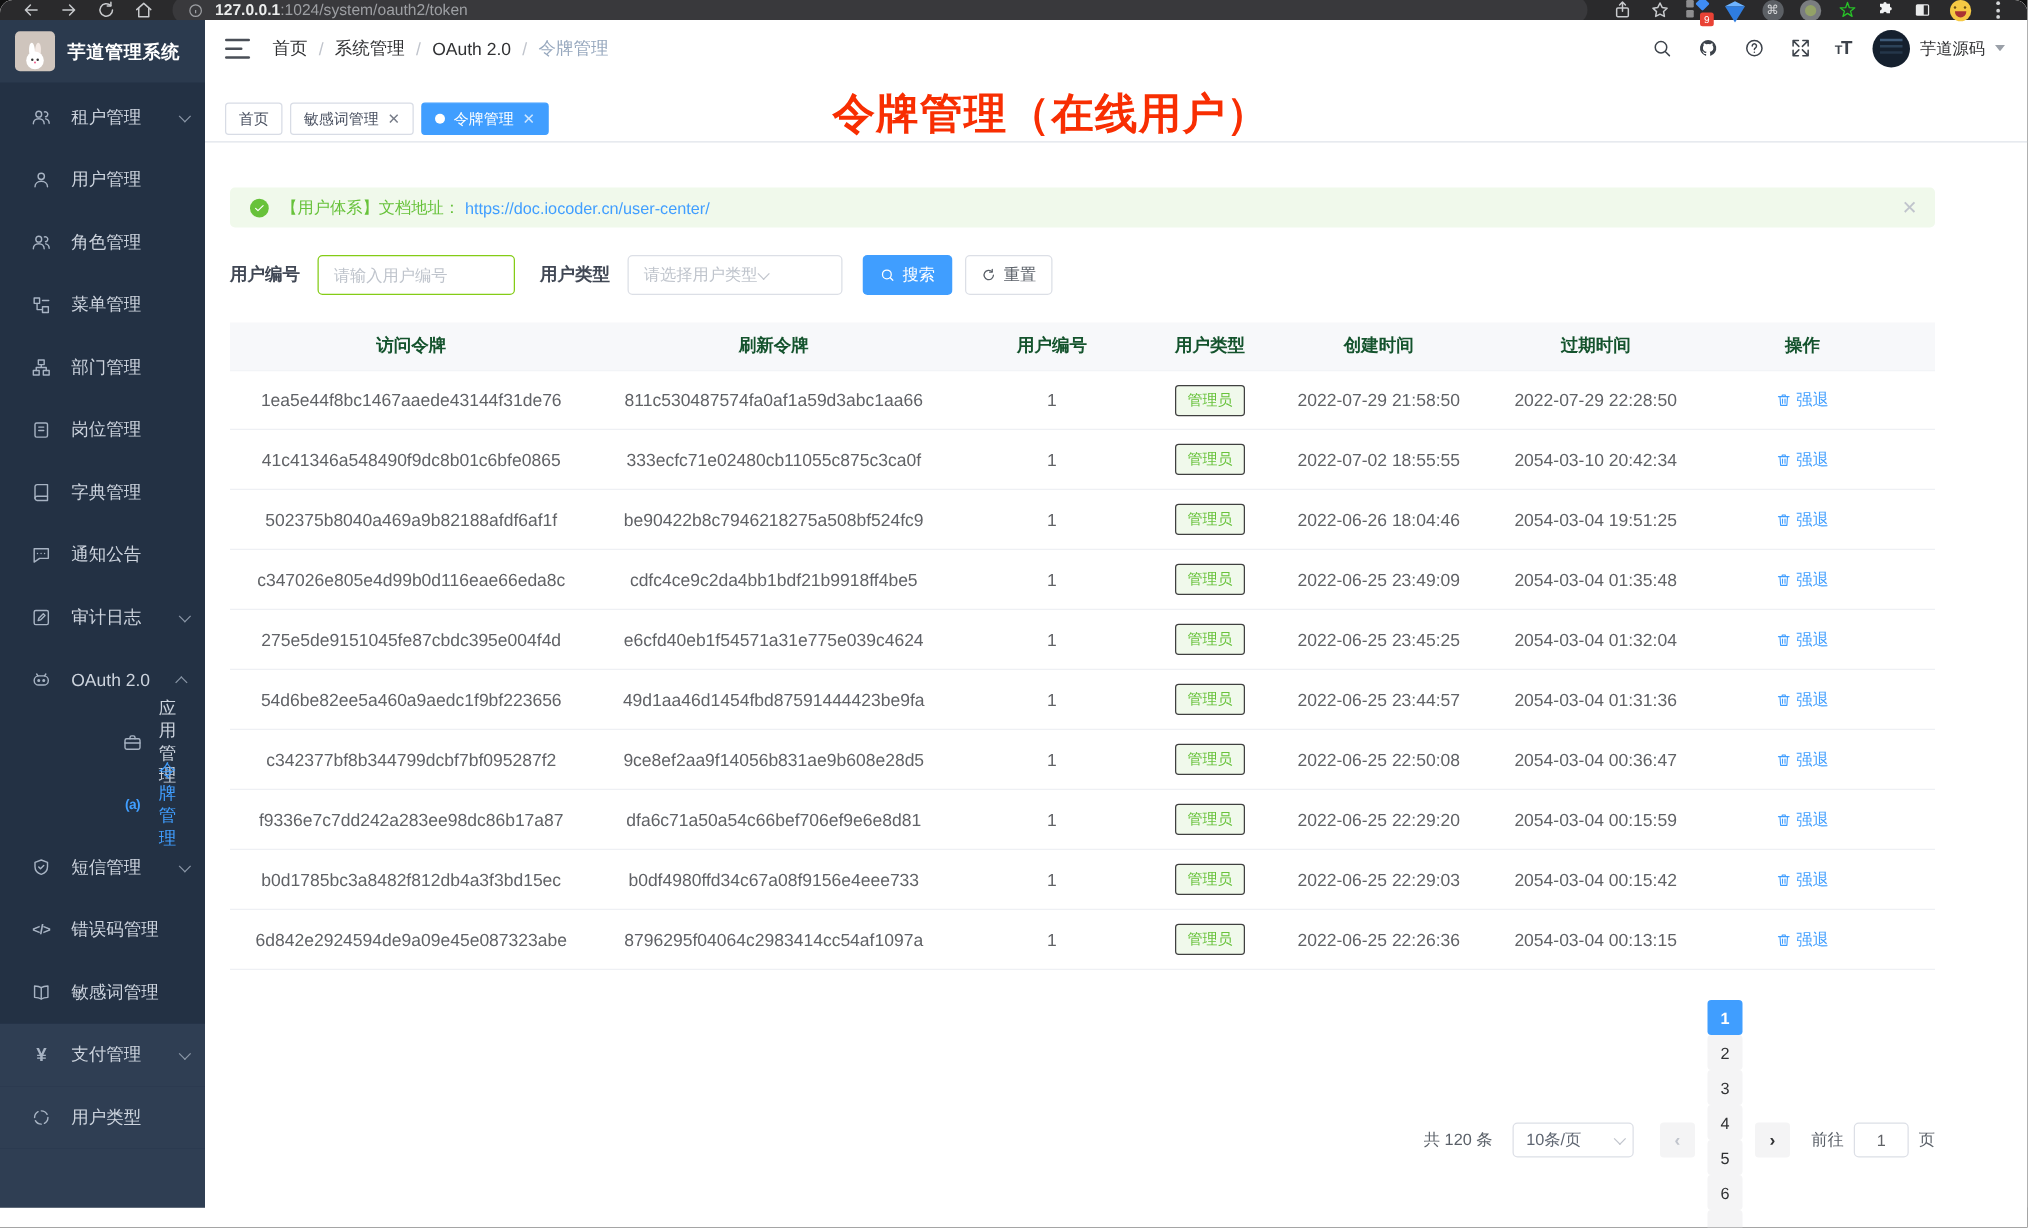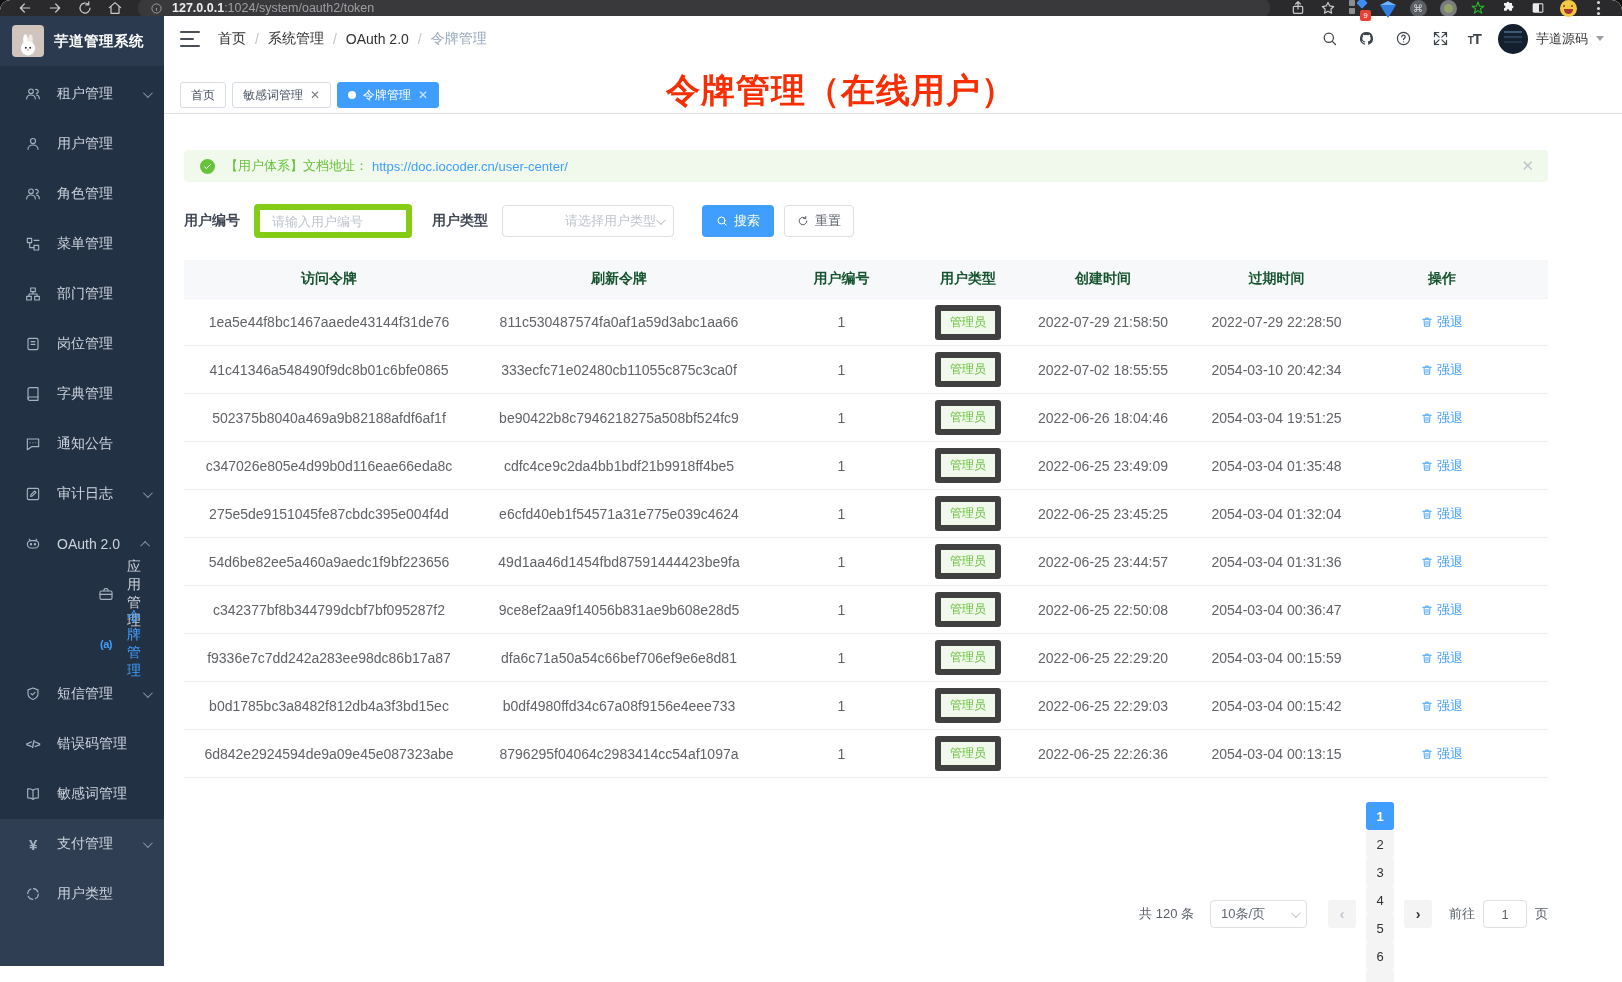--- a/index.html
+++ b/index.html
@@ -91,39 +91,39 @@
 
   .banner { height:32px; background:#f0f9eb; border-radius:4px; display:flex; align-items:center; padding:0 16px; position:relative; }
   .banner-check { width:15px; height:15px; border-radius:50%; background:#67c23a; display:flex; align-items:center; justify-content:center; margin-right:10px; flex:0 0 auto; }
   .banner-check svg { width:9px; height:9px; stroke:#fff; stroke-width:2.5; fill:none; stroke-linecap:round; stroke-linejoin:round; }
   .banner-text { font-size:13px; color:#67c23a; }
   .banner-link { font-size:13px; color:#409eff; margin-left:4px; text-decoration:none; cursor:pointer; }
   .banner-x { position:absolute; right:14px; color:#c0c4cc; font-size:15px; cursor:pointer; }
 
   .filter { margin-top:22px; display:flex; align-items:center; }
   .f-label { font-size:14px; font-weight:700; color:#414855; margin-right:14px; }
-  .f-input { width:158px; height:32px; border:6px solid #84cc16; border-radius:4px; padding:11px 12px; font-size:13px; color:#606266; outline:none; font-family:inherit; }
+  .f-input { width:158px; height:32px; border:1px solid #84cc16; border-radius:4px; padding:11px 12px; font-size:13px; color:#606266; outline:none; font-family:inherit; }
   .f-input::placeholder { color:#bfc4cc; }
-  .f-select { width:172px; height:32px; border:1px solid #dcdfe6; border-radius:4px; display:flex; align-items:center; justify-content:flex-end; padding:0 10px 0 12px; margin-right:16px; cursor:pointer; background:#fff; }
+  .f-select { width:172px; height:32px; border:1px solid #dcdfe6; border-radius:4px; display:flex; align-items:center; justify-content:flex-start; padding:0 10px 0 12px; margin-right:4px; cursor:pointer; background:#fff; }
   .f-select span { font-size:13px; color:#bfc4cc; }
   .sel-chev { width:7px; height:7px; border-right:1.4px solid #c0c4cc; border-bottom:1.4px solid #c0c4cc; transform:rotate(45deg) translateY(-2px); }
   .gap20 { width:20px; }
   .btn { height:32px; border-radius:4px; font-size:13px; display:flex; align-items:center; justify-content:center; gap:6px; cursor:pointer; border:1px solid transparent; font-family:inherit; }
   .btn svg { width:12px; height:12px; stroke-width:2; fill:none; stroke-linecap:round; stroke-linejoin:round; }
   .btn-search { width:72px; margin-left:12px; background:#409eff; color:#fff; }
   .btn-search svg { stroke:#fff; }
   .btn-reset { width:70px; margin-left:10px; background:#fff; border-color:#dcdfe6; color:#5a6068; }
   .btn-reset svg { stroke:#5a6068; }
 
   .table { margin-top:22px; width:100%; }
   .thead, .trow { display:grid; grid-template-columns:290px 290px 155px 98px 172px 175px 156px; align-items:center; text-align:center; }
   .thead { height:38px; background:#f7f8fa; font-size:14px; font-weight:700; color:#14532d; }
   .trow { height:48px; font-size:14px; color:#606266; border-bottom:1px solid #eef0f4; }
   .trow:first-of-type { border-top:1px solid #f2f4f7; }
-  .badge { display:inline-block; padding:3px 9px; font-size:12px; border-radius:3px; background:#f0f9eb; border:6px solid #404040; color:#67c23a; }
+  .badge { display:inline-block; padding:3px 9px; font-size:12px; border-radius:3px; background:#f0f9eb; border:1px solid #404040; color:#67c23a; }
   .act-link { color:#409eff; font-size:13px; display:inline-flex; align-items:center; gap:4px; cursor:pointer; }
   .act-link svg { width:12px; height:12px; stroke:#409eff; stroke-width:1.8; fill:none; stroke-linecap:round; stroke-linejoin:round; }
 
   .pager { margin-top:24px; display:flex; align-items:center; justify-content:flex-end; font-size:13px; color:#5a6068; }
   .pg-total { margin-right:16px; }
   .pg-size { width:97px; height:28px; border:1px solid #dcdfe6; border-radius:4px; display:flex; align-items:center; justify-content:space-between; padding:0 8px 0 10px; margin-right:16px; cursor:pointer; color:#5f6672; background:#fff; }
   .pg-btn { min-width:28px; height:28px; margin:0 5px; background:#f4f4f5; border-radius:3px; display:flex; align-items:center; justify-content:center; font-size:13px; color:#303133; cursor:pointer; padding:0 4px; }
   .pg-btn.arrow { font-size:14px; font-weight:700; }
   .pg-btn.disabled { color:#c0c4cc; }
   .pg-btn.active { background:#409eff; color:#fff; font-weight:700; }

